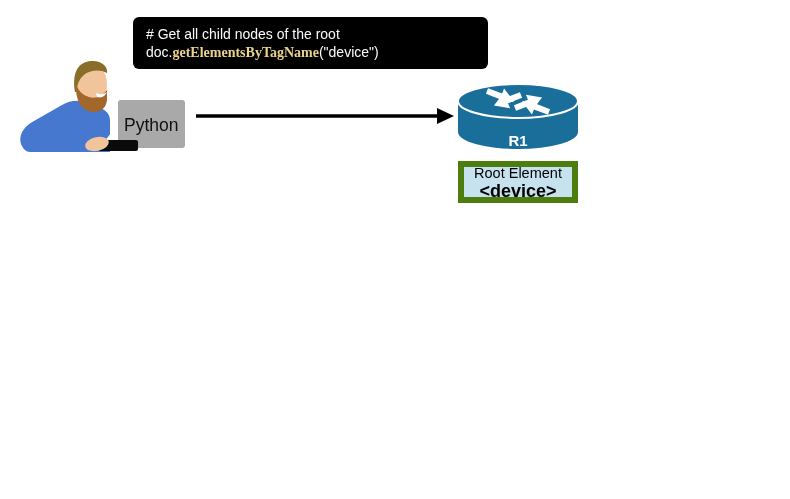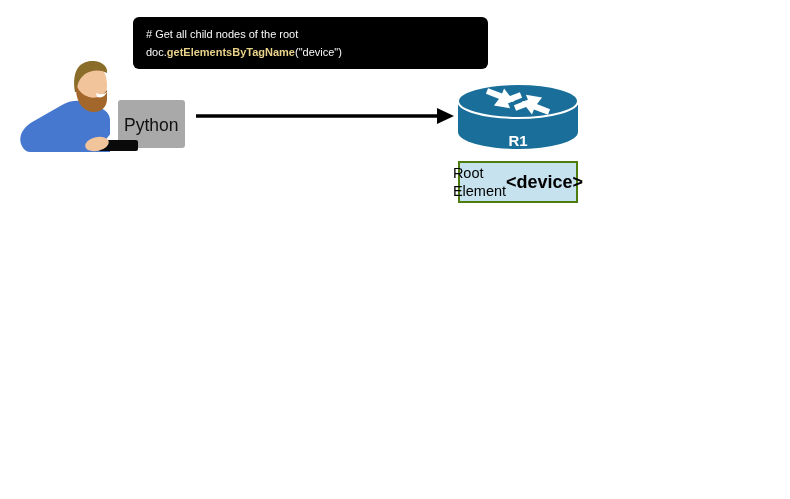--- a/index.html
+++ b/index.html
@@ -15,25 +15,25 @@
 
   
   .code-block {
     position: absolute;
     left: 133px; top: 17px;
     width: 355px; height: 52px;
     background: #000000;
     border-radius: 6px;
     padding: 8px 0 0 13px;
     color: #f5f5f5;
-    font-size: 11px;
+    font-size: 14px;
     line-height: 18px;
     white-space: nowrap;
   }
-  .code-block .method { color: #e9d28a; font-weight: bold; }
+  .code-block .method { color: #e9d28a; font-weight: bold; font-family: Liberation Serif, serif; }
   .code-block .plain  { color: #fafafa; }
 
   
   .person-svg { position: absolute; left: 12px; top: 58px; }
   .python-label-text {
     font-family: "Liberation Sans", sans-serif;
     font-size: 17.5px;
     fill: #111111;
   }
 
@@ -49,23 +49,23 @@
     fill: #ffffff;
     text-anchor: middle;
   }
 
   
   .root-element-box {
     position: absolute;
     left: 458px; top: 161px;
     width: 120px; height: 42px;
     background: #c5e2ee;
-    border: 2px solid #4d7c0f;
+    border: 6px solid #4d7c0f;
     display: flex;
-    flex-direction: row;
+    flex-direction: column;
     align-items: center;
     justify-content: center;
     color: #000000;
     line-height: 18px;
   }
   .root-element-title { font-size: 14.5px; }
   .root-element-tag   { font-size: 18px; font-weight: bold; }
 </style>
 </head>
 <body>

